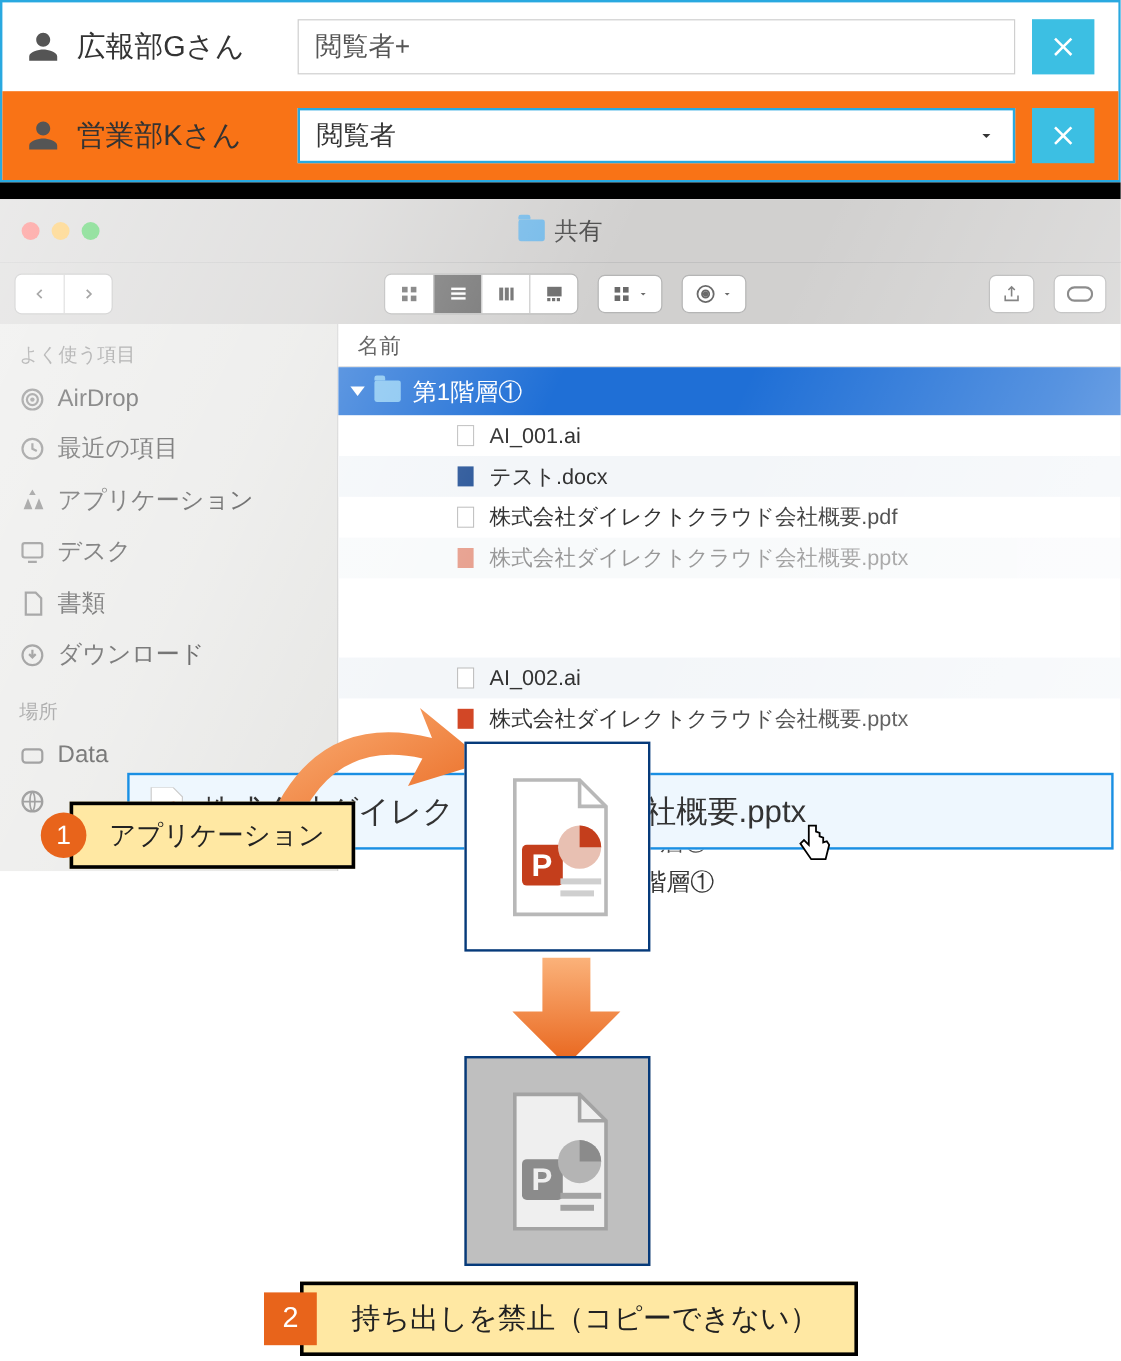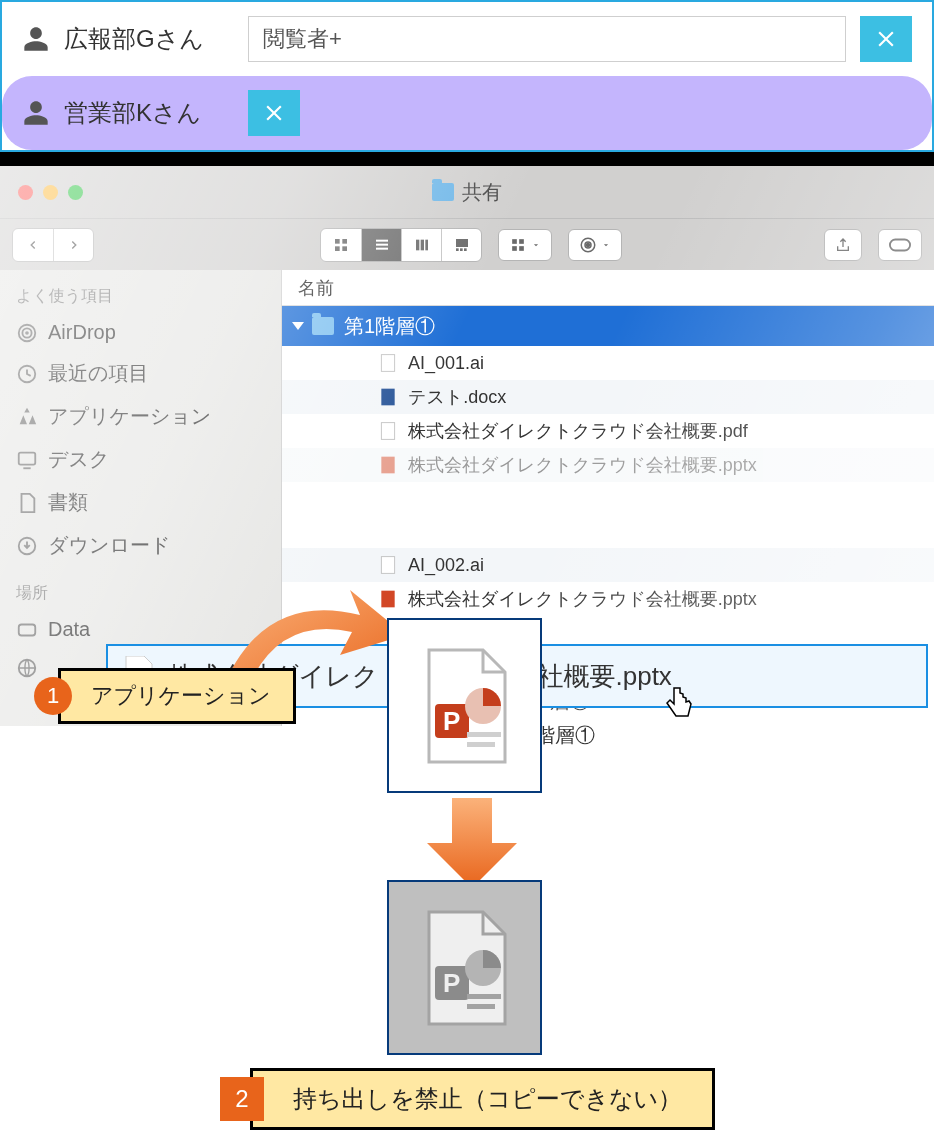--- a/index.html
+++ b/index.html
@@ -1,21 +1,21 @@
 <!DOCTYPE html>
 <html><head>
   <meta charset="utf-8">
   <style>
     * { margin: 0; padding: 0; box-sizing: border-box; }
     body { font-family: -apple-system, "Hiragino Sans", sans-serif; width: 934px; height: 1134px; background: #fff; position: relative; overflow: hidden; }
 
     
     .perm-panel { border: 2px solid #29a9e0; background: #fff; }
     .perm-row { display: flex; align-items: center; padding: 14px 20px; gap: 14px; }
-    .perm-row.alt { background: #c4b5fd; border-radius: 30px; }
+    .perm-row.alt { background: #f97316; }
     .person-icon { width: 28px; height: 28px; fill: #555; }
     .perm-name { font-size: 24px; color: #333; min-width: 170px; }
     .perm-select { flex: 1; height: 46px; border: 1px solid #cfcfcf; padding: 10px 14px; font-size: 22px; color: #333; display: flex; align-items: center; justify-content: space-between; background: #fff; }
     .perm-select.active { border: 2px solid #29a9e0; }
     .perm-select.static { color: #555; }
     .perm-remove { width: 52px; height: 46px; background: #3cbfe3; display: flex; align-items: center; justify-content: center; cursor: pointer; }
     .perm-remove svg { width: 26px; height: 26px; fill: #fff; }
     .chevron-down { width: 16px; height: 16px; }
 
     
@@ -106,20 +106,26 @@
       <svg viewBox="0 0 24 24">
           <path d="M19 6.4L17.6 5 12 10.6 6.4 5 5 6.4 10.6 12 5 17.6 6.4 19 12 13.4 17.6 19 19 17.6 13.4 12z"></path>
         </svg>
     </div>
   </div>
   <div class="perm-row alt">
     <svg class="person-icon" viewBox="0 0 24 24">
         <path d="M12 12c2.7 0 5-2.3 5-5s-2.3-5-5-5-5 2.3-5 5 2.3 5 5 5zm0 2c-3.3 0-10 1.7-10 5v3h20v-3c0-3.3-6.7-5-10-5z"></path>
       </svg>
     <span class="perm-name">営業部Kさん</span>
+    <div class="perm-select active">
+      <span>閲覧者</span>
+      <svg class="chevron-down" viewBox="0 0 24 24">
+          <path d="M7 10l5 5 5-5z" fill="#333"></path>
+        </svg>
+    </div>
     <div class="perm-remove">
       <svg viewBox="0 0 24 24">
           <path d="M19 6.4L17.6 5 12 10.6 6.4 5 5 6.4 10.6 12 5 17.6 6.4 19 12 13.4 17.6 19 19 17.6 13.4 12z"></path>
         </svg>
     </div>
   </div>
 </div>
 
 <div class="black-bar"></div>
 

